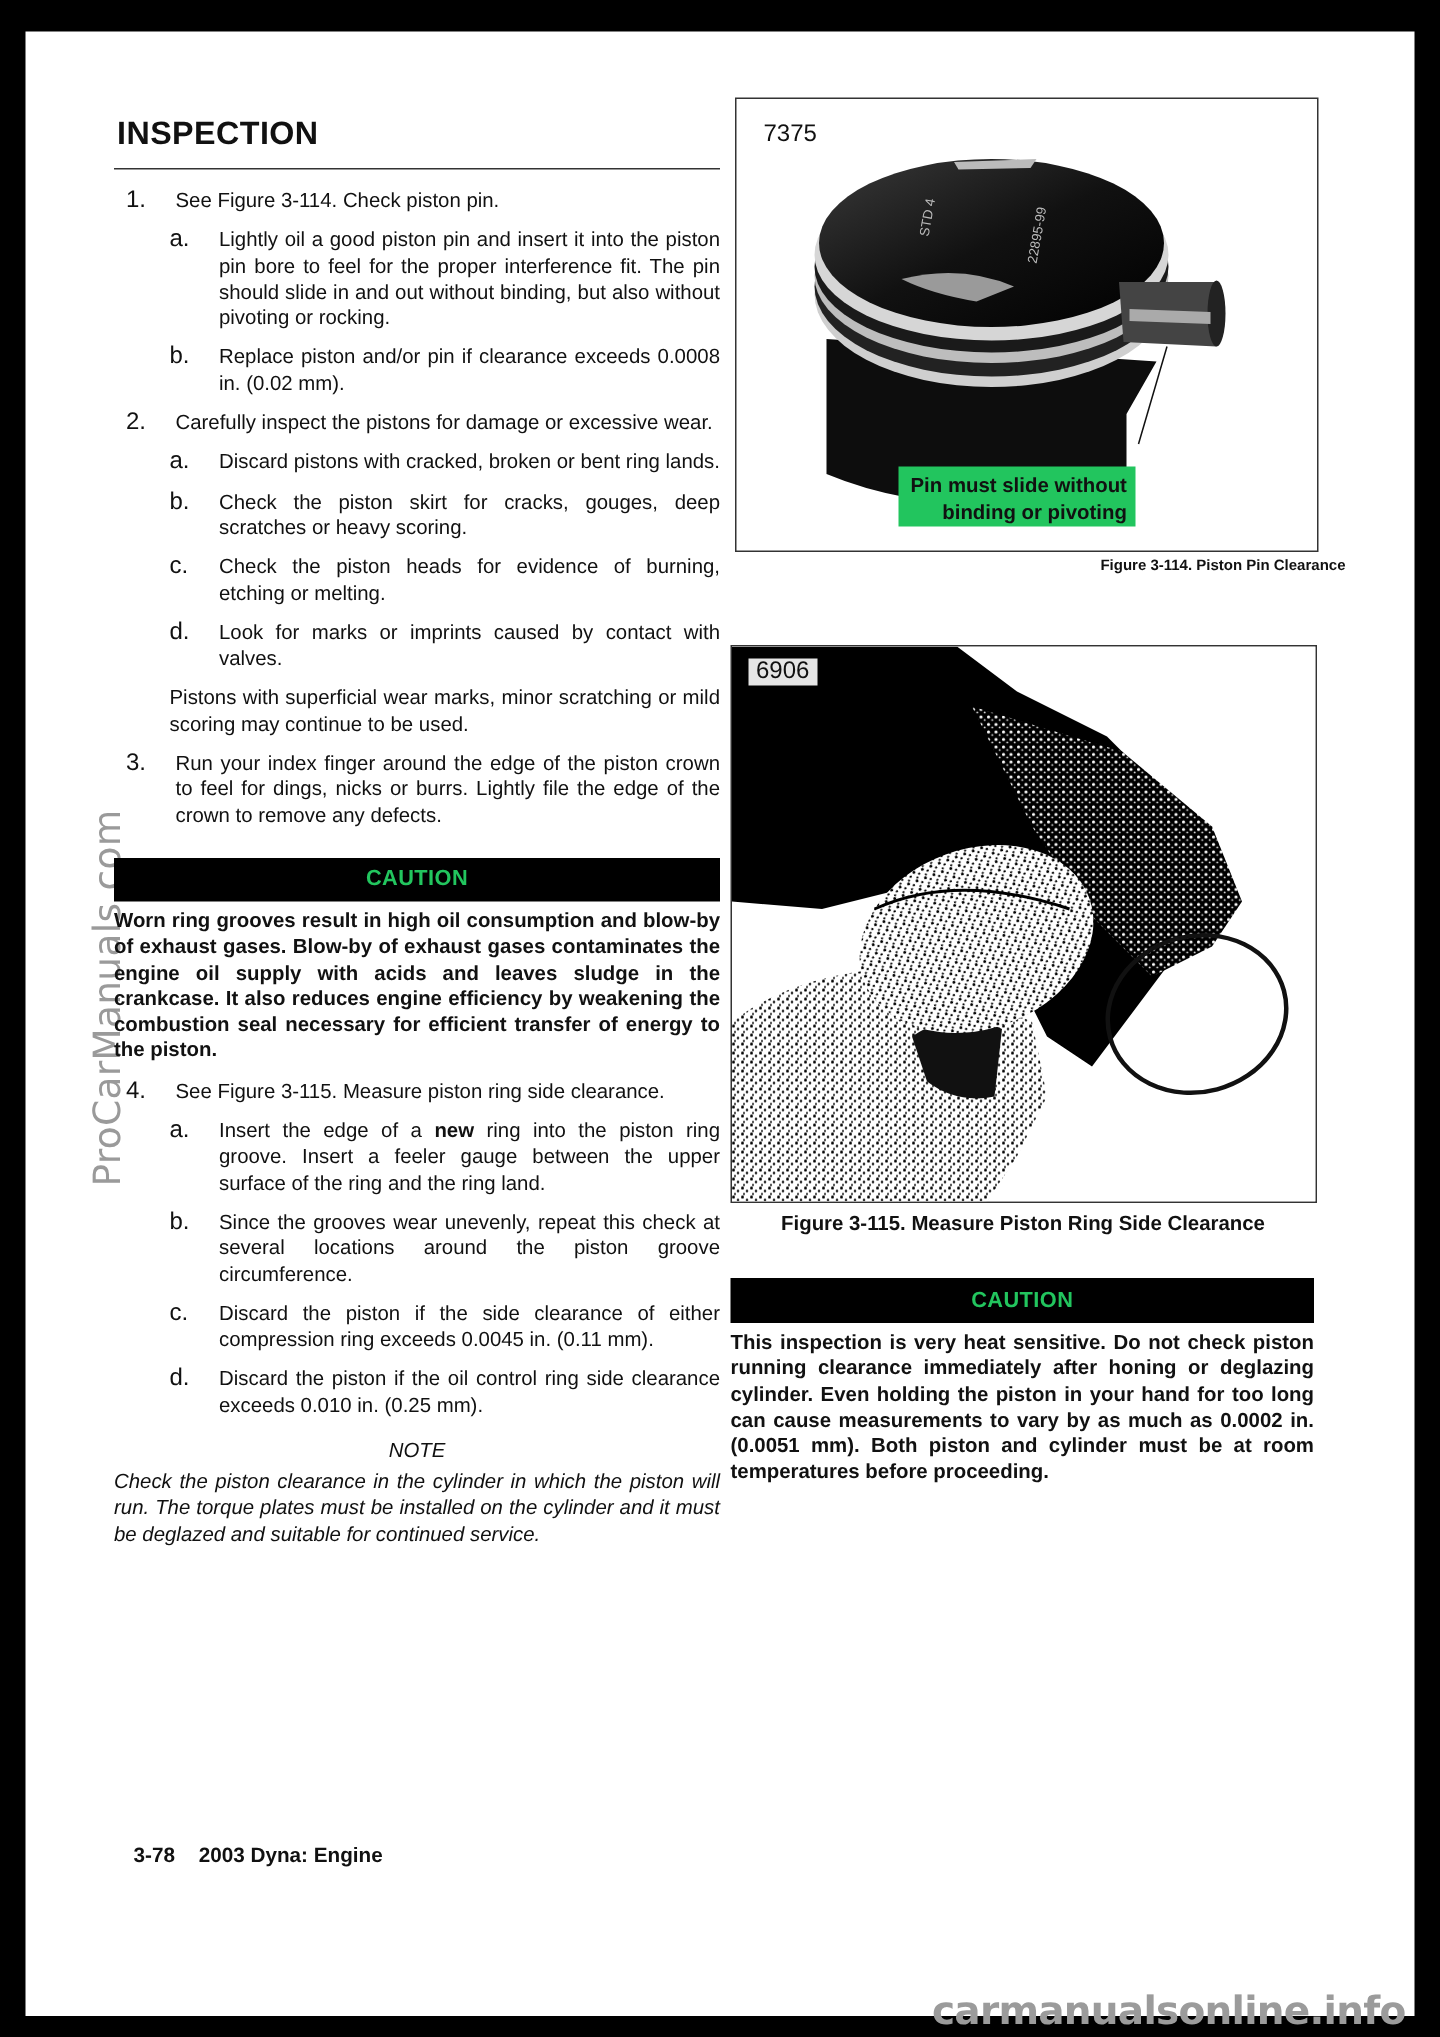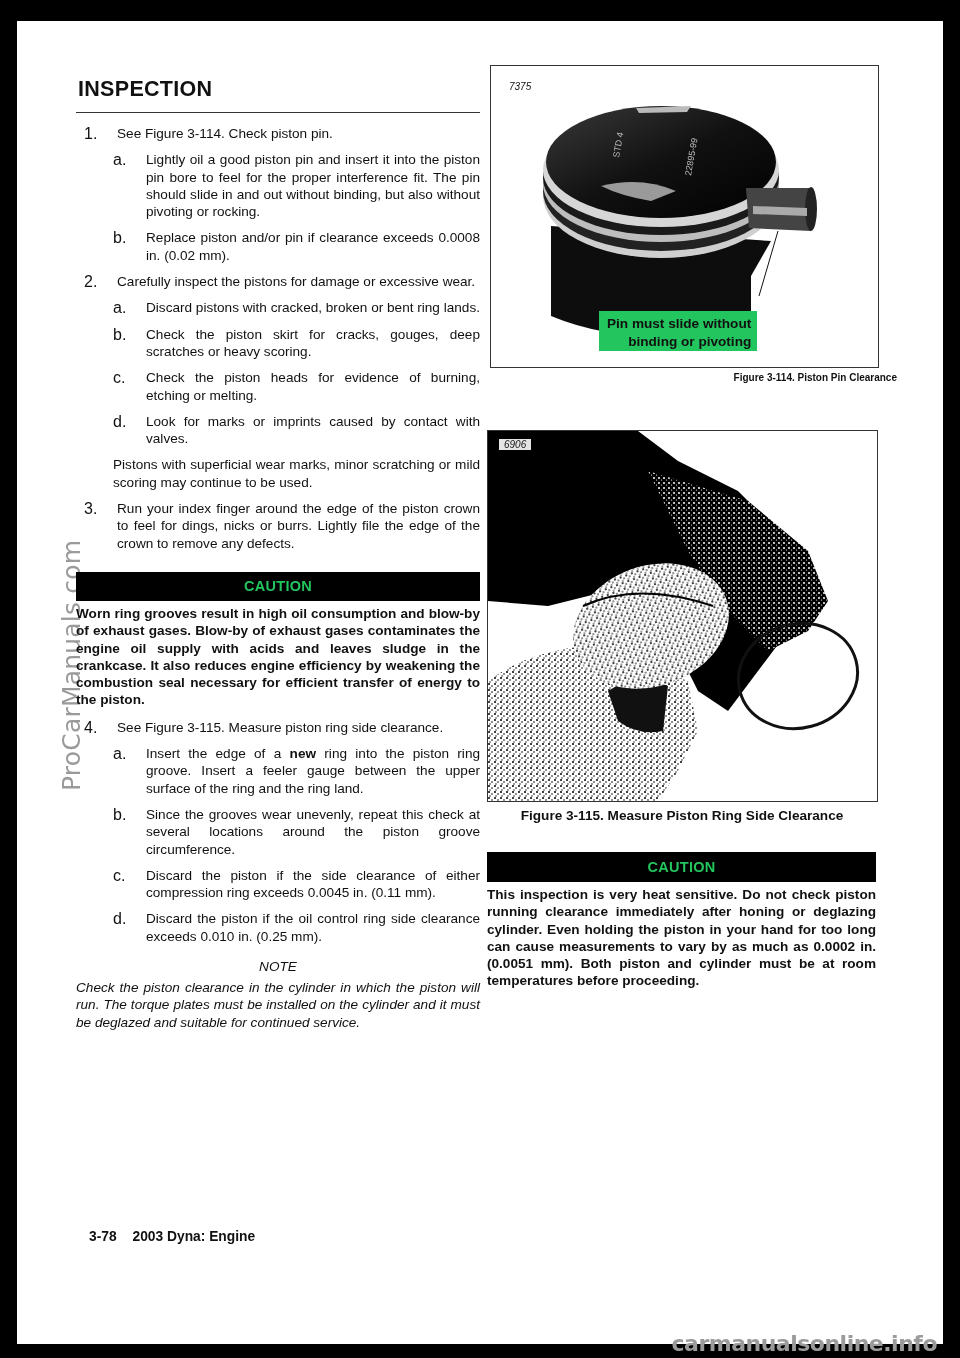--- a/index.html
+++ b/index.html
@@ -10,21 +10,21 @@
   .page {
     position: absolute; left: 17px; top: 21px; width: 926px; height: 1323px; background: #fff;
   }
   .watermark-side {
     position: absolute; left: 40px; top: 770px; transform-origin: 0 0; transform: rotate(-90deg);
     font-family: "DejaVu Sans", sans-serif; font-size: 25px; color: #9a9a9a; white-space: nowrap;
     letter-spacing: 0.2px;
   }
   .watermark-bottom {
     position: absolute; right: 23px; bottom: 2px;
-    font-family: "DejaVu Sans", sans-serif; font-size: 22px; font-weight: bold; color: #9b9b9b;
+    font-family: "DejaVu Sans", sans-serif; font-size: 26px; font-weight: bold; color: #9b9b9b;
     letter-spacing: -0.5px; z-index: 5;
   }
   .left-col { position: absolute; left: 59px; top: 56px; width: 404px; }
   .heading { font-size: 21.5px; font-weight: bold; letter-spacing: 0.3px; margin: 0 0 0 2px; height: 28px; }
   .rule { height: 1px; background: #333; margin: 7px 0 12px 0; }
   p { margin: 0; font-size: 13.6px; line-height: 17.3px; text-align: justify; }
   .step { position: relative; padding-left: 41px; margin-bottom: 9px; }
   .step .num { position: absolute; left: 8px; top: 0; }
   .sub { position: relative; padding-left: 70px; margin-bottom: 9px; }
   .sub .lt { position: absolute; left: 37px; top: 0; }
@@ -36,21 +36,21 @@
   .caution-text { font-weight: bold; font-size: 13.6px; line-height: 17.3px; text-align: justify; margin-bottom: 10px; }
   .note-title { text-align: center; font-style: italic; font-size: 13.6px; margin: 14px 0 5px 0; }
   .note-text { font-style: italic; font-size: 13.6px; line-height: 17.3px; text-align: justify; }
   .footer { position: absolute; left: 72px; top: 1208px; font-size: 13.8px; font-weight: bold; }
   .footer .pg { margin-right: 12px; }
 
   .fig1 { position: absolute; left: 473px; top: 44px; width: 387px; height: 301px; border: 1px solid #333; }
   .fig1-cap { position: absolute; left: 453px; top: 351px; width: 427px; text-align: right; font-size: 10px; font-weight: bold; }
   .fig2 { position: absolute; left: 470px; top: 409px; width: 389px; height: 370px; border: 1px solid #333; overflow: hidden; }
   .fig2-cap { position: absolute; left: 450px; top: 787px; width: 430px; text-align: center; font-size: 13.6px; font-weight: bold; }
-  .fig-id { position: absolute; font-size: 10px; font-style: italic; }
+  .fig-id { position: absolute; font-size: 16px; }
   .fig1 .fig-id { left: 18px; top: 15px; }
   .fig2 .fig-id { left: 10px; top: 7px; border: 1px solid #000; background: #e5e5e5; padding: 0 5px; z-index: 3; }
   .callout { position: absolute; left: 108px; top: 245px; font-size: 13.6px; font-weight: bold; line-height: 18px; text-align: right; background: #22c55e; padding: 4px 6px 0 8px; }
   .right-caution { position: absolute; left: 470px; top: 831px; width: 389px; }
   .right-caution .caution-bar { margin-top: 0; height: 30px; line-height: 30px; }
 </style>
 </head>
 <body>
 
 <div class="page">

